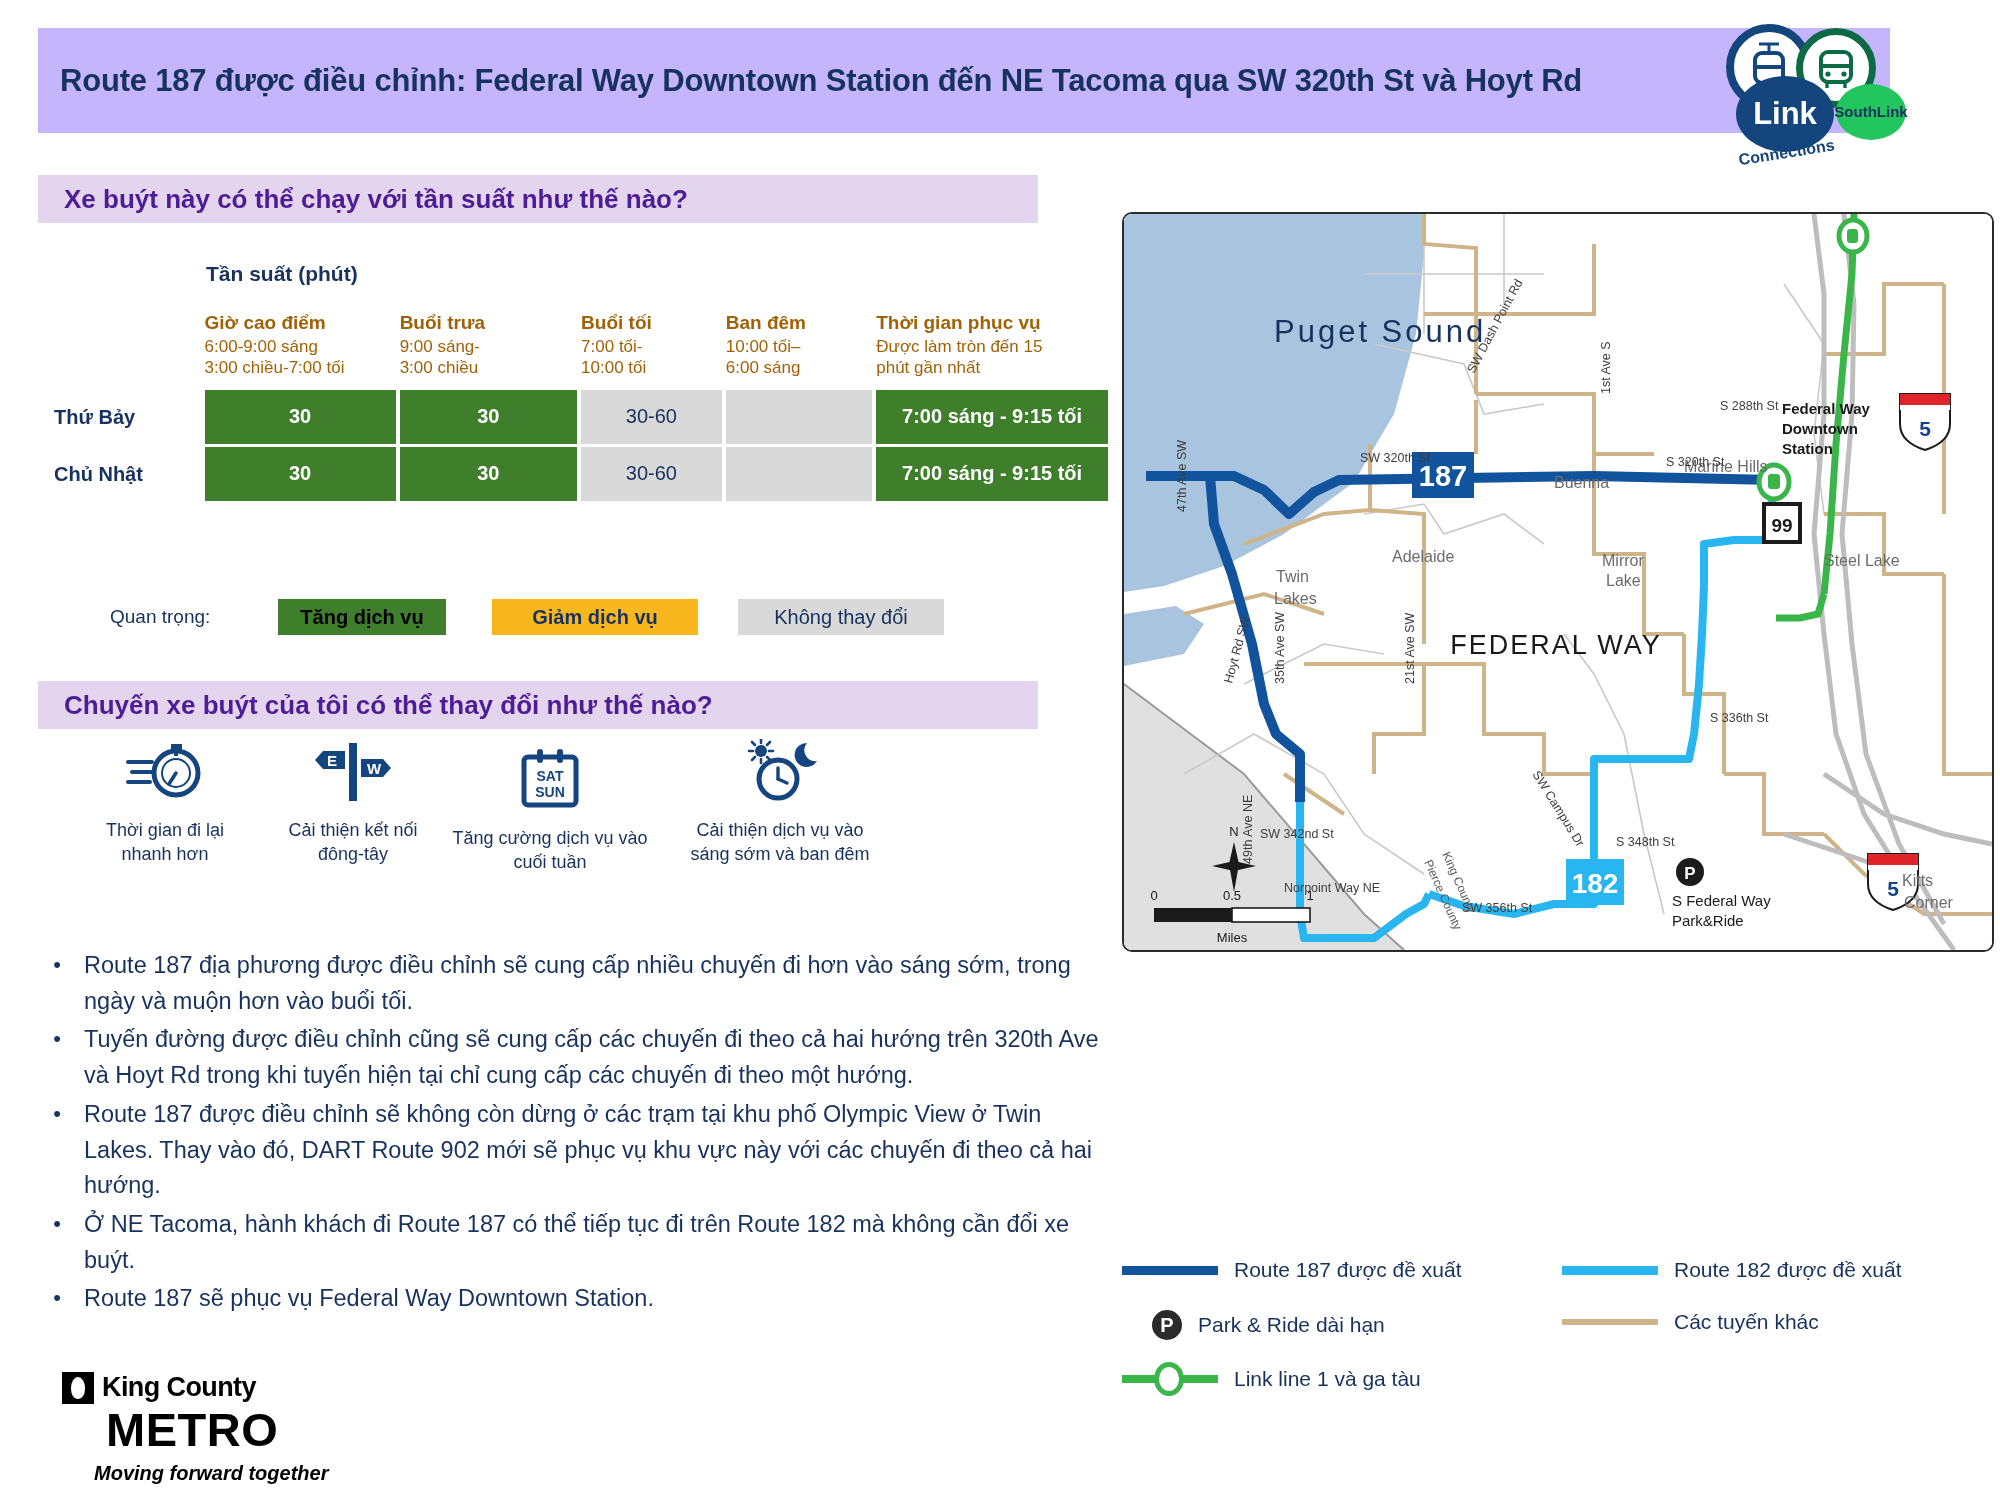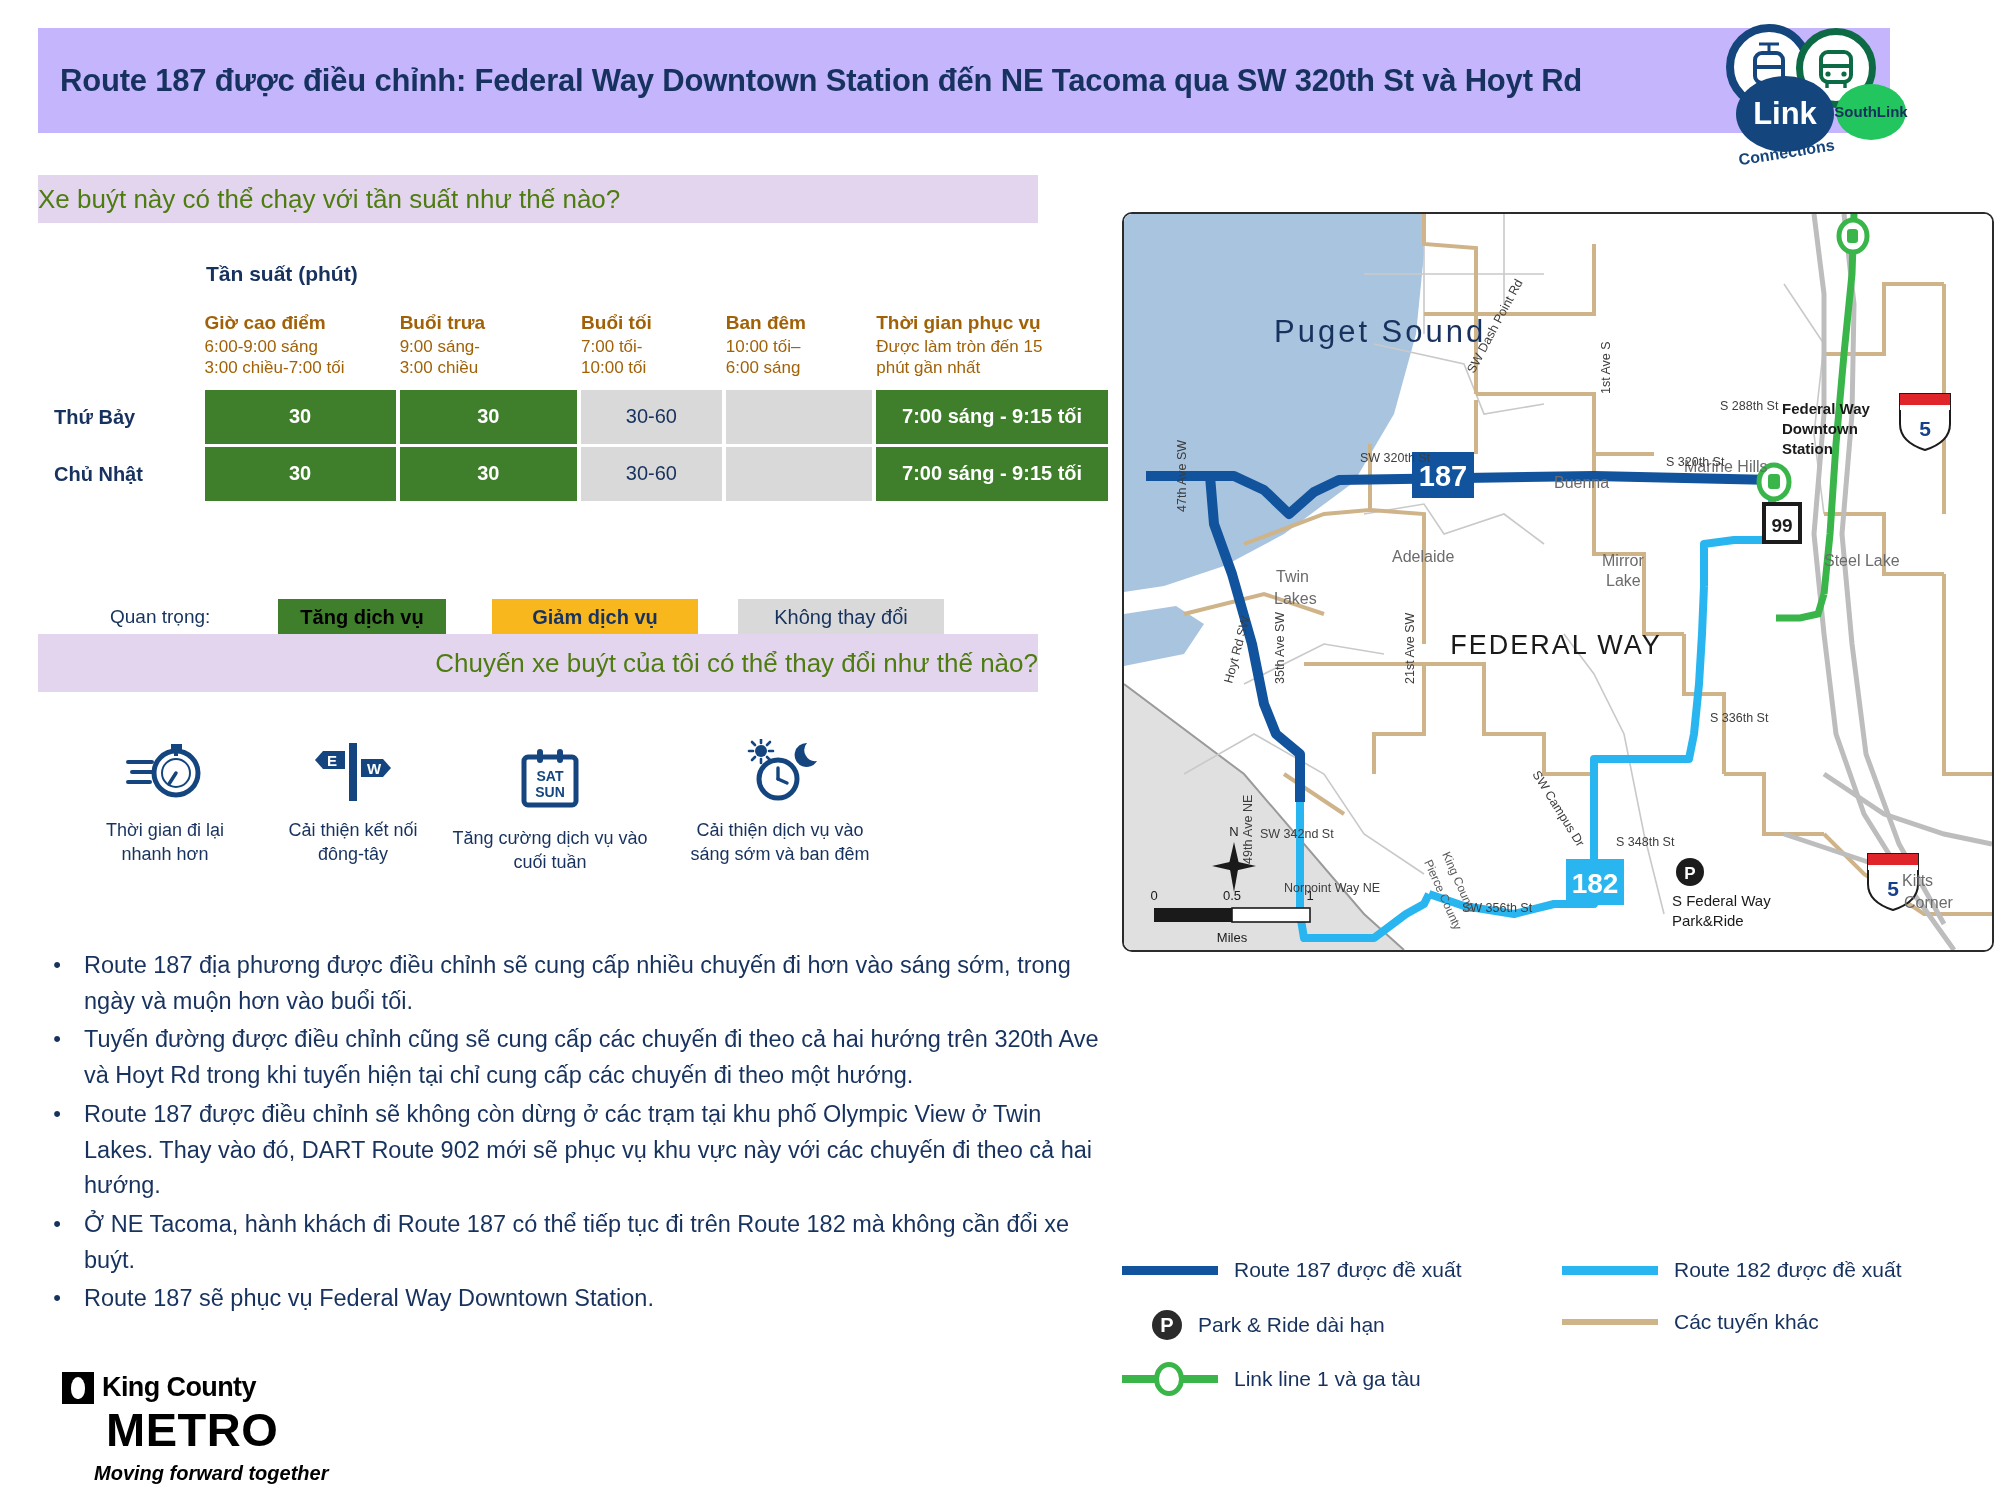--- a/index.html
+++ b/index.html
@@ -49,23 +49,23 @@
   .lc-connections {
     position: absolute; left: 20px; top: 128px; width: 120px;
     color: #14457c; font-weight: bold; font-size: 16px;
     transform: rotate(-9deg);
   }
 
   
   .band {
     position: absolute; background: #e4d5ef; display: flex; align-items: center;
   }
-  .band-text { color: #4d7c0f; font-weight: normal; font-size: 26px; padding-left: 0; }
+  .band-text { color: #4c1d95; font-weight: bold; font-size: 26px; padding-left: 26px; }
   #band1 { left: 38px; top: 175px; width: 1000px; height: 48px; }
-  #band2 { left: 38px; top: 634px; width: 1000px; height: 58px; justify-content: flex-end; }
+  #band2 { left: 38px; top: 681px; width: 1000px; height: 48px; }
 
   .freq-label {
     position: absolute; left: 206px; top: 262px;
     color: #17325e; font-weight: bold; font-size: 21px;
   }
 
   
   .ftable { position: absolute; left: 50px; top: 308px; width: 1062px; }
   .ftable table { border-collapse: separate; border-spacing: 4px 3px; width: 100%; }
   .ftable th {

